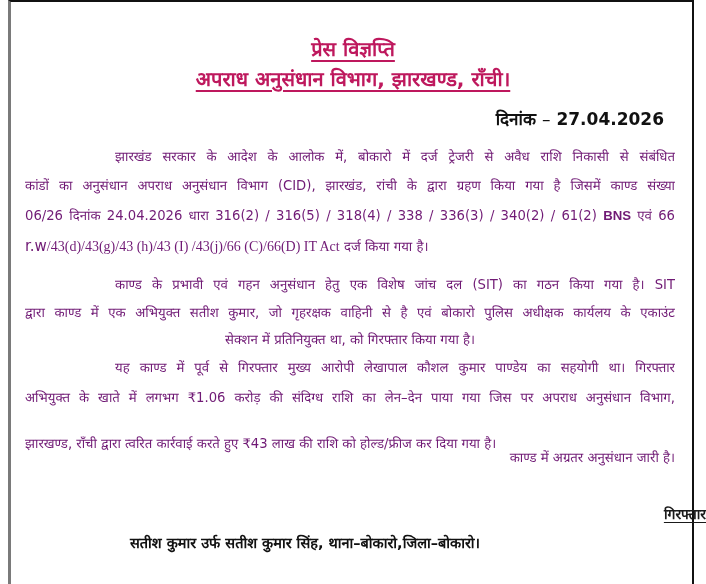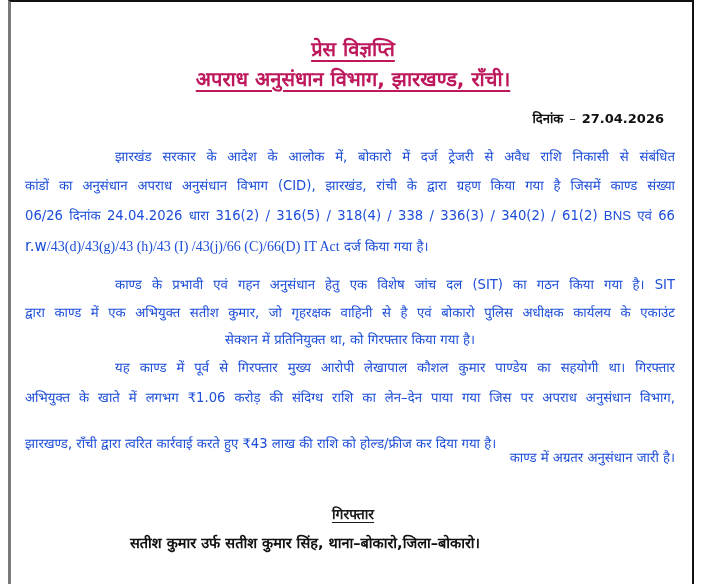--- a/index.html
+++ b/index.html
@@ -40,57 +40,57 @@
     text-decoration: underline;
     text-underline-offset: 4px;
     text-decoration-thickness: 1.5px;
   }
   #press-title { top: 36px; }
   #dept-title { top: 66px; }
   .date-line {
     position: absolute;
     right: 42px;
     top: 110px;
-    font-size: 13px;
+    font-size: 17px;
     font-weight: bold;
     line-height: 18px;
     color: #111;
   }
   .date-line .dash {
     font-weight: normal;
     margin: 0 6px;
   }
   .line {
     position: absolute;
     left: 25px;
     width: 650px;
     font-size: 13.2px;
     line-height: 20px;
     white-space: nowrap;
-    color: #1d4ed8;
+    color: #701a75;
   }
   .line.justify {
     text-align: justify;
     text-align-last: justify;
     white-space: normal;
     height: 20px;
     overflow: hidden;
   }
   .line.indent {
     left: 115px;
     width: 560px;
   }
-  .bold-latin { font-weight: normal; font-family: "Liberation Sans", sans-serif; }
+  .bold-latin { font-weight: bold; font-family: "Liberation Sans", sans-serif; }
   .serif { font-family: "Liberation Serif", serif; font-size: 14px; }
   .section-heading {
     position: absolute;
     left: 0;
     width: 706px;
     top: 504px;
-    text-align: center;
+    text-align: right;
     font-size: 14px;
     font-weight: bold;
     line-height: 20px;
   }
   .section-heading span {
     text-decoration: underline;
     text-underline-offset: 3px;
   }
   .arrested-name {
     position: absolute;

